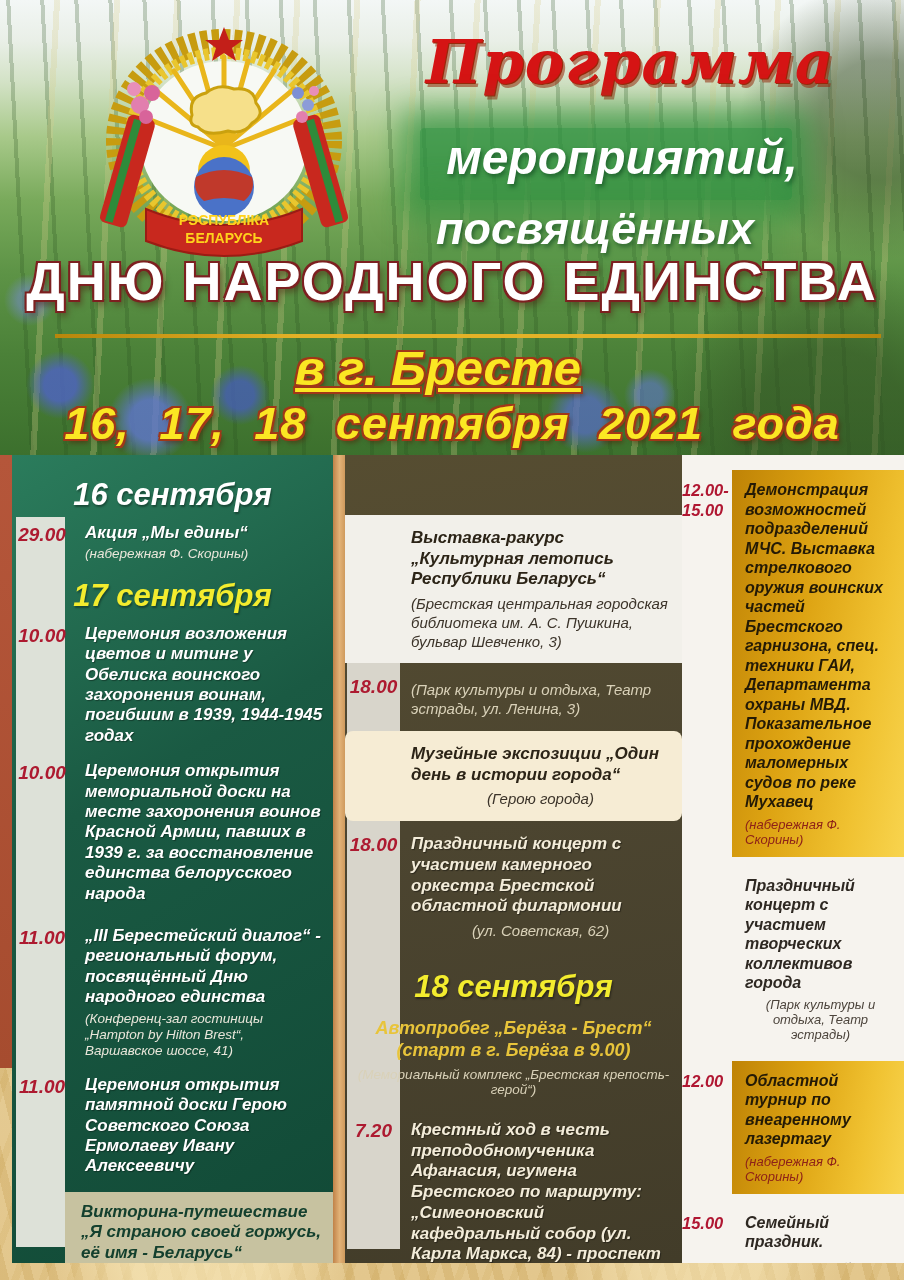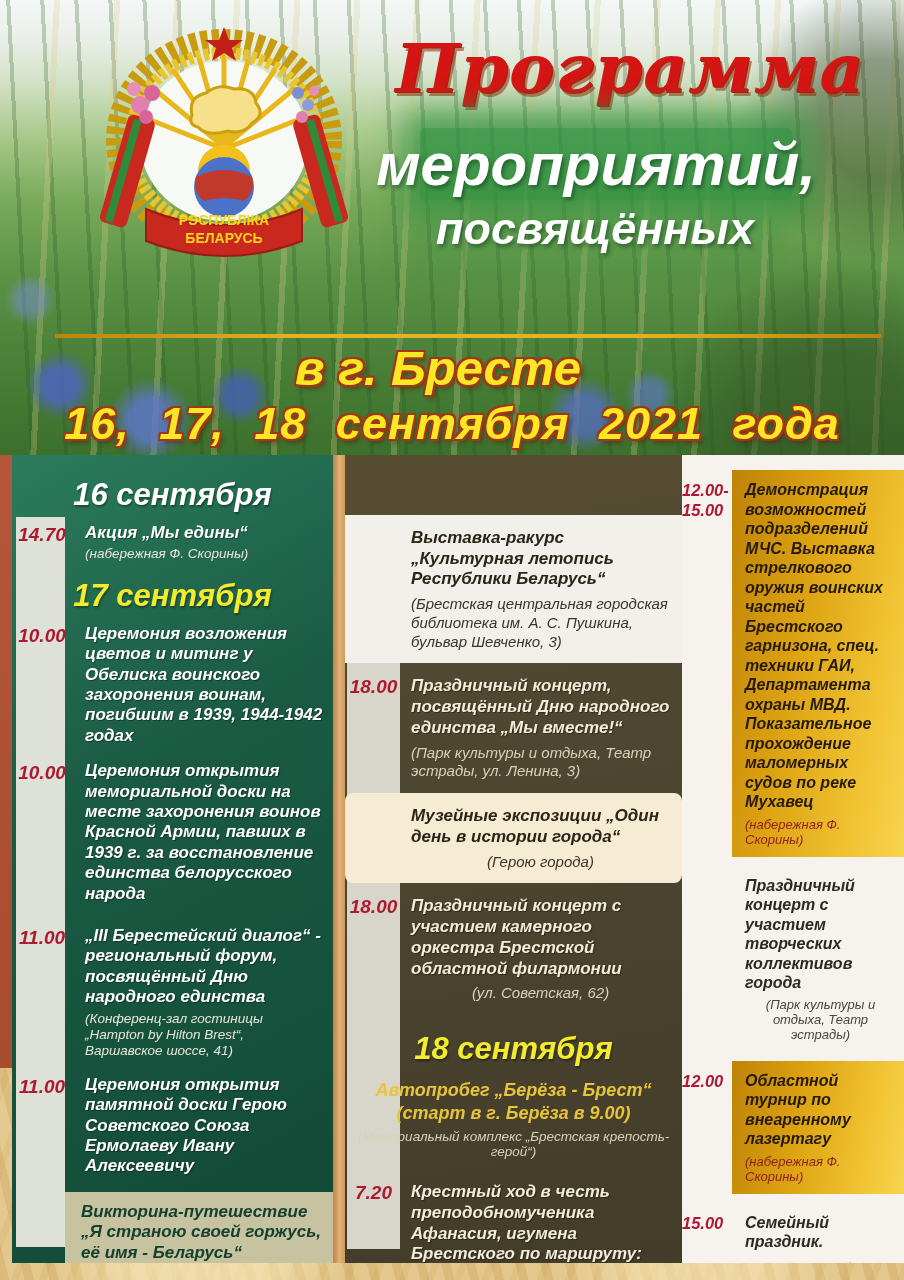--- a/index.html
+++ b/index.html
@@ -23,56 +23,56 @@
       linear-gradient(#f3f7f6 0%, #e9efe7 9%, #d3e2c6 18%, #a8c98a 30%, #79aa5b 44%, #5d9346 60%, #4b8138 78%, #3c702d 100%);
   }
 
   
   .emblem { position:absolute; left:88px; top:18px; width:272px; height:240px; }
 
   
   .title {
     position:absolute; left:356px; top:28px; width:548px; text-align:center;
     font-family:"DejaVu Serif", serif; font-style:italic; font-weight:bold;
-    font-size:68px; color:#d51414; letter-spacing:1px;
+    font-size:59px; color:#d51414; letter-spacing:1px;
     text-shadow:3px 4px 0 rgba(150,40,10,.55), 1px 1px 0 #9a2a0c;
   }
   .green-band {
     position:absolute; left:420px; top:128px; width:372px; height:72px;
     background:rgba(44,144,64,.78); border-radius:4px;
     box-shadow:0 0 30px 18px rgba(44,144,64,.7);
   }
   .green-band2 {
     position:absolute; left:430px; top:205px; width:330px; height:58px;
     background:rgba(70,150,70,.30); border-radius:4px;
     box-shadow:0 0 28px 20px rgba(70,150,70,.30);
   }
   .subtitle1, .subtitle2 {
     position:absolute; text-align:center; color:#fff;
     font-style:italic; font-weight:bold;
     text-shadow:2px 3px 4px rgba(10,60,25,.55);
   }
-  .subtitle1 { left:376px; top:130px; width:440px; font-size:60px; }
+  .subtitle1 { left:402px; top:130px; width:440px; font-size:48px; }
   .subtitle2 { left:390px; top:203px; width:410px; font-size:45px; }
   .dedication {
     position:absolute; left:0; top:250px; width:904px; text-align:center;
     font-weight:bold; font-size:54px; letter-spacing:2px; color:#fff;
     text-shadow:-2px -2px 0 #7d2020, 2px -2px 0 #7d2020, -2px 2px 0 #7d2020,
                  2px 2px 0 #7d2020, 3px 5px 7px rgba(70,0,0,.5);
   }
   .gold-line {
     position:absolute; left:55px; top:334px; width:826px; height:4px;
     background:linear-gradient(90deg,#b8860b,#e3b227 30%,#e3b227 70%,#b8860b);
   }
   .city-line, .dates-line {
     position:absolute; text-align:center; font-style:italic; font-weight:bold; color:#fbe723;
     text-shadow:-2px -2px 0 #a03718, 2px -2px 0 #a03718, -2px 2px 0 #a03718,
                  2px 2px 0 #a03718, 3px 4px 5px rgba(80,20,0,.5);
   }
-  .city-line  { left:0; top:340px; width:876px; font-size:49px; }
+  .city-line  { left:0; top:340px; width:876px; font-size:49px;text-decoration:underline; }
   .dates-line { left:0; top:398px; width:904px; font-size:45px; word-spacing:16px; letter-spacing:1px; }
 
   
   .program-bg {
     position:absolute; left:0; top:455px; width:904px; height:825px;
     background:
       radial-gradient(circle at 200px 790px, rgba(250,235,190,.6) 0 70px, rgba(250,235,190,0) 150px),
       radial-gradient(circle at 700px 800px, rgba(250,235,190,.5) 0 60px, rgba(250,235,190,0) 140px),
       repeating-linear-gradient(76deg, rgba(186,143,58,.22) 0 9px, rgba(232,208,150,0) 9px 24px),
       repeating-linear-gradient(-70deg, rgba(196,156,70,.15) 0 7px, rgba(232,208,150,0) 7px 26px),
@@ -181,44 +181,45 @@
     </g>
     <text x="136" y="206" text-anchor="middle" font-size="14" font-weight="bold" fill="#ffd21c">РЭСПУБЛІКА</text>
     <text x="136" y="224" text-anchor="middle" font-size="14" font-weight="bold" fill="#ffd21c">БЕЛАРУСЬ</text>
   </svg>
 
   <div class="title">Программа</div>
   <div class="green-band"></div>
   <div class="green-band2"></div>
   <div class="subtitle1">мероприятий,</div>
   <div class="subtitle2">посвящённых</div>
+  <div class="dedication">ДНЮ НАРОДНОГО ЕДИНСТВА</div>
   <div class="gold-line"></div>
   <div class="city-line">в г. Бресте</div>
   <div class="dates-line">16, 17, 18 сентября 2021 года</div>
 
   <div class="program-bg"></div>
   <div class="rust-border"></div>
   <div class="tan-strip"></div>
 
   <div class="col col-left">
     <div class="left-strip"></div>
     <div class="l-inner">
       <div class="day-hdr white">16 сентября</div>
 
       <div class="lrow">
-        <span class="t">14.70</span>
+        <span class="t">29.00</span>
         <div class="ti">Акция „Мы едины“</div>
         <div class="ve">(набережная Ф. Скорины)</div>
       </div>
 
       <div class="day-hdr yellow">17 сентября</div>
 
       <div class="lrow">
         <span class="t">10.00</span>
-        <div class="ti">Церемония возложения цветов и митинг у Обелиска воинского захоронения воинам, погибшим в 1939, 1944-1942 годах</div>
+        <div class="ti">Церемония возложения цветов и митинг у Обелиска воинского захоронения воинам, погибшим в 1939, 1944-1945 годах</div>
       </div>
 
       <div class="lrow">
         <span class="t">10.00</span>
         <div class="ti">Церемония открытия мемориальной доски на месте захоронения воинов Красной Армии, павших в 1939 г. за восстановление единства белорусского народа</div>
       </div>
 
       <div class="lrow" style="margin-top:22px;">
         <span class="t">11.00</span>
         <div class="ti">„III Берестейский диалог“ - региональный форум, посвящённый Дню народного единства</div>
@@ -241,21 +242,20 @@
   <div class="col col-mid">
     <div class="mid-strip"></div>
     <div class="m-inner">
       <div class="mrow light">
         <div class="ti">Выставка-ракурс „Культурная летопись Республики Беларусь“</div>
         <div class="ve">(Брестская центральная городская библиотека им. А. С. Пушкина, бульвар Шевченко, 3)</div>
       </div>
 
       <div class="mrow dark">
         <span class="t">18.00</span>
-        <div class="ti">Праздничный концерт, посвящённый Дню народного единства „Мы вместе!“</div>
         <div class="ve">(Парк культуры и отдыха, Театр эстрады, ул. Ленина, 3)</div>
       </div>
 
       <div class="mrow cream">
         <div class="ti">Музейные экспозиции „Один день в истории города“</div>
         <div class="ve center">(Герою города)</div>
       </div>
 
       <div class="mrow dark">
         <span class="t">18.00</span>

